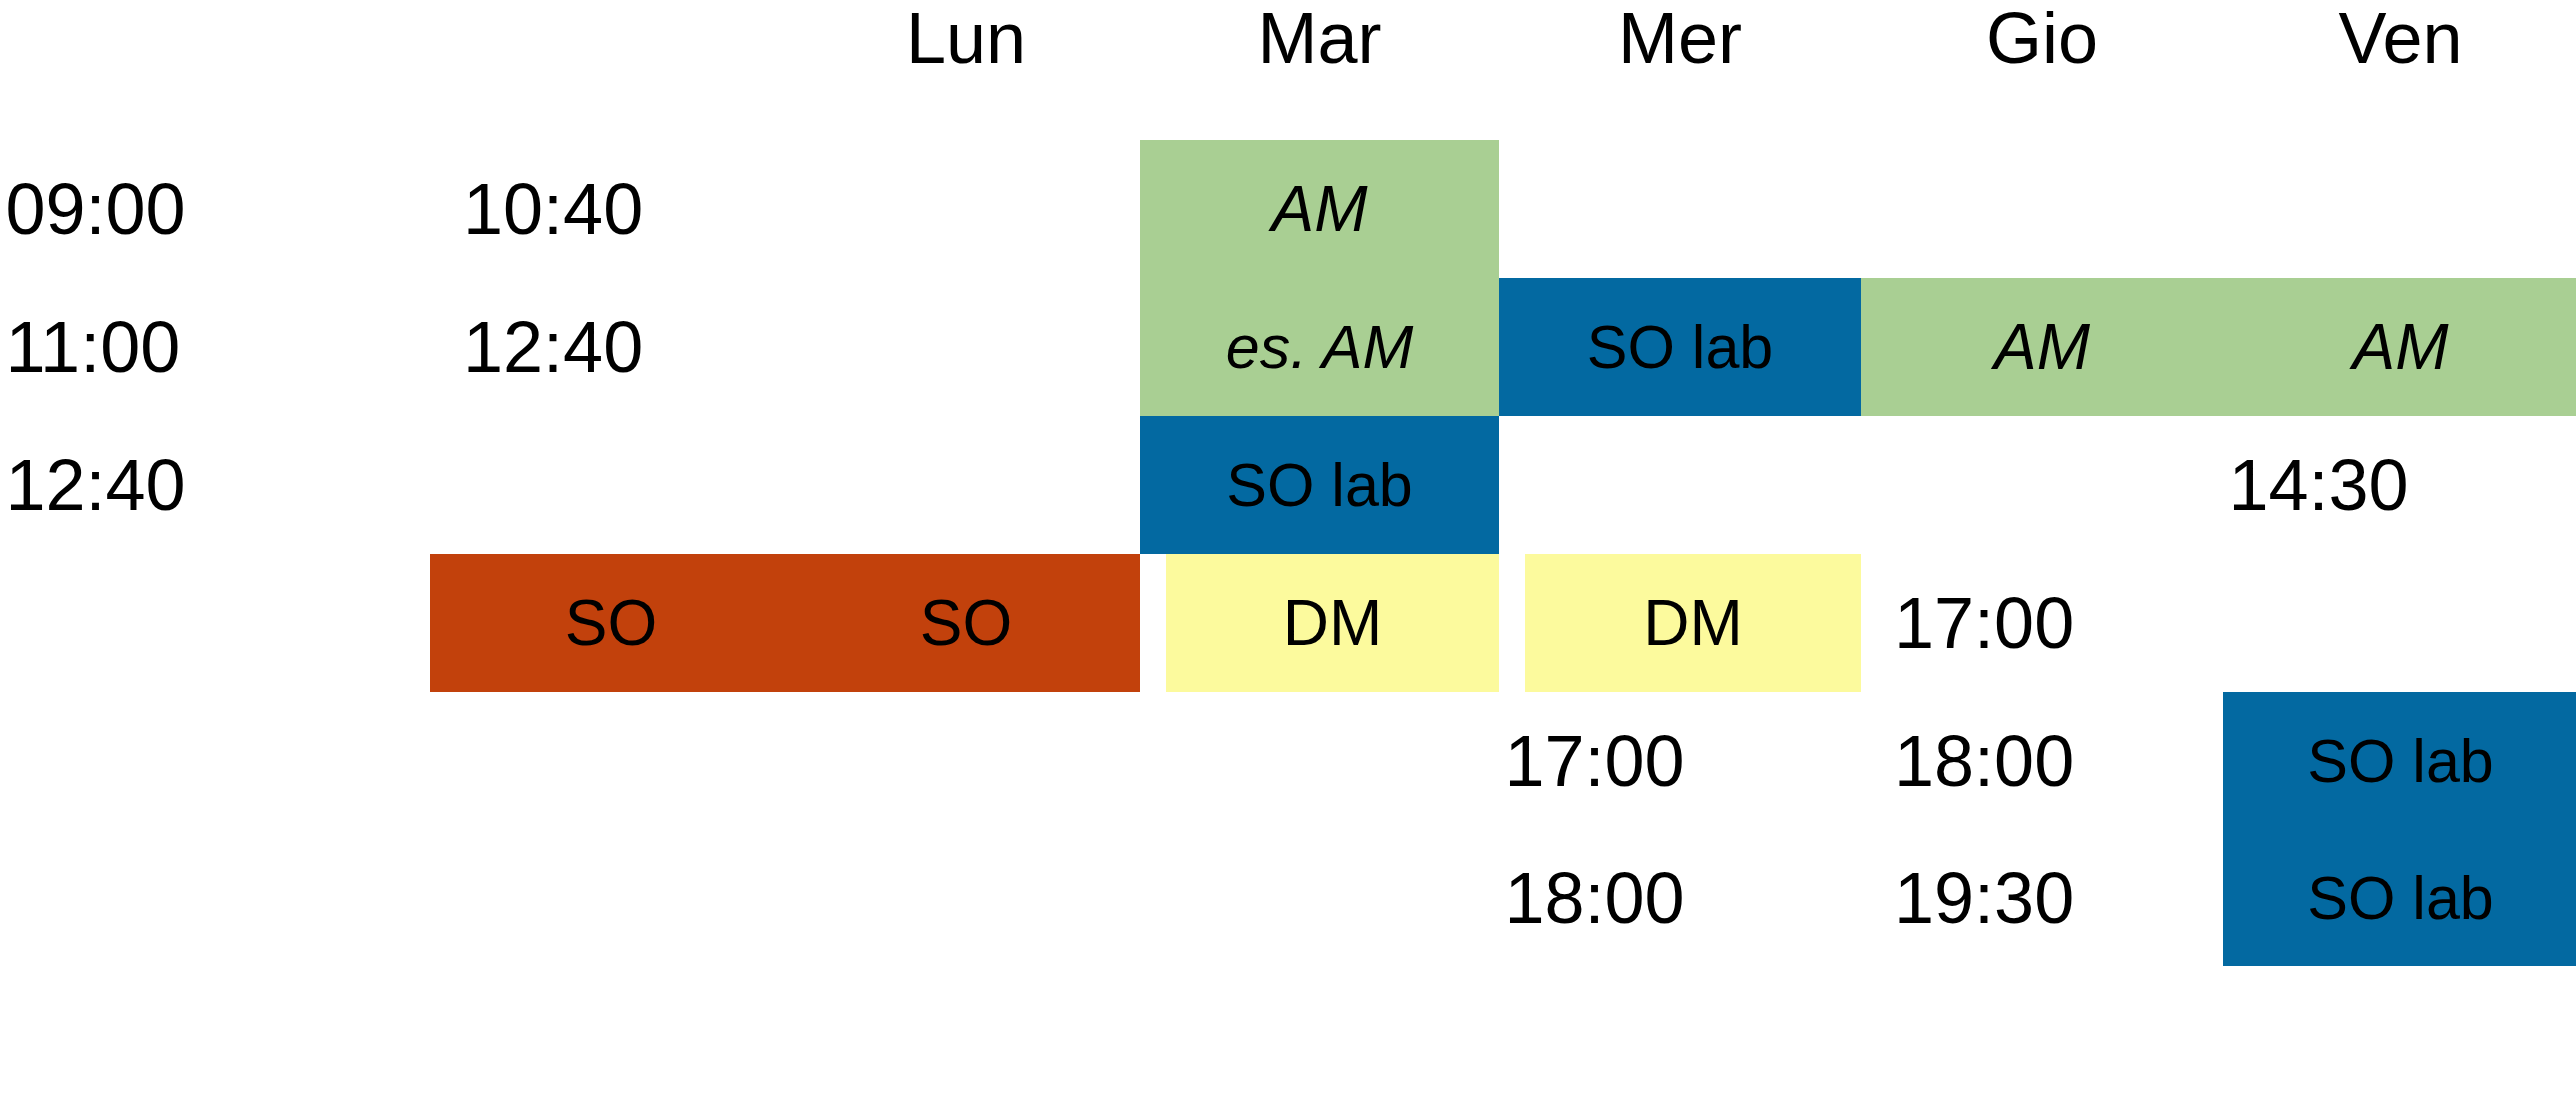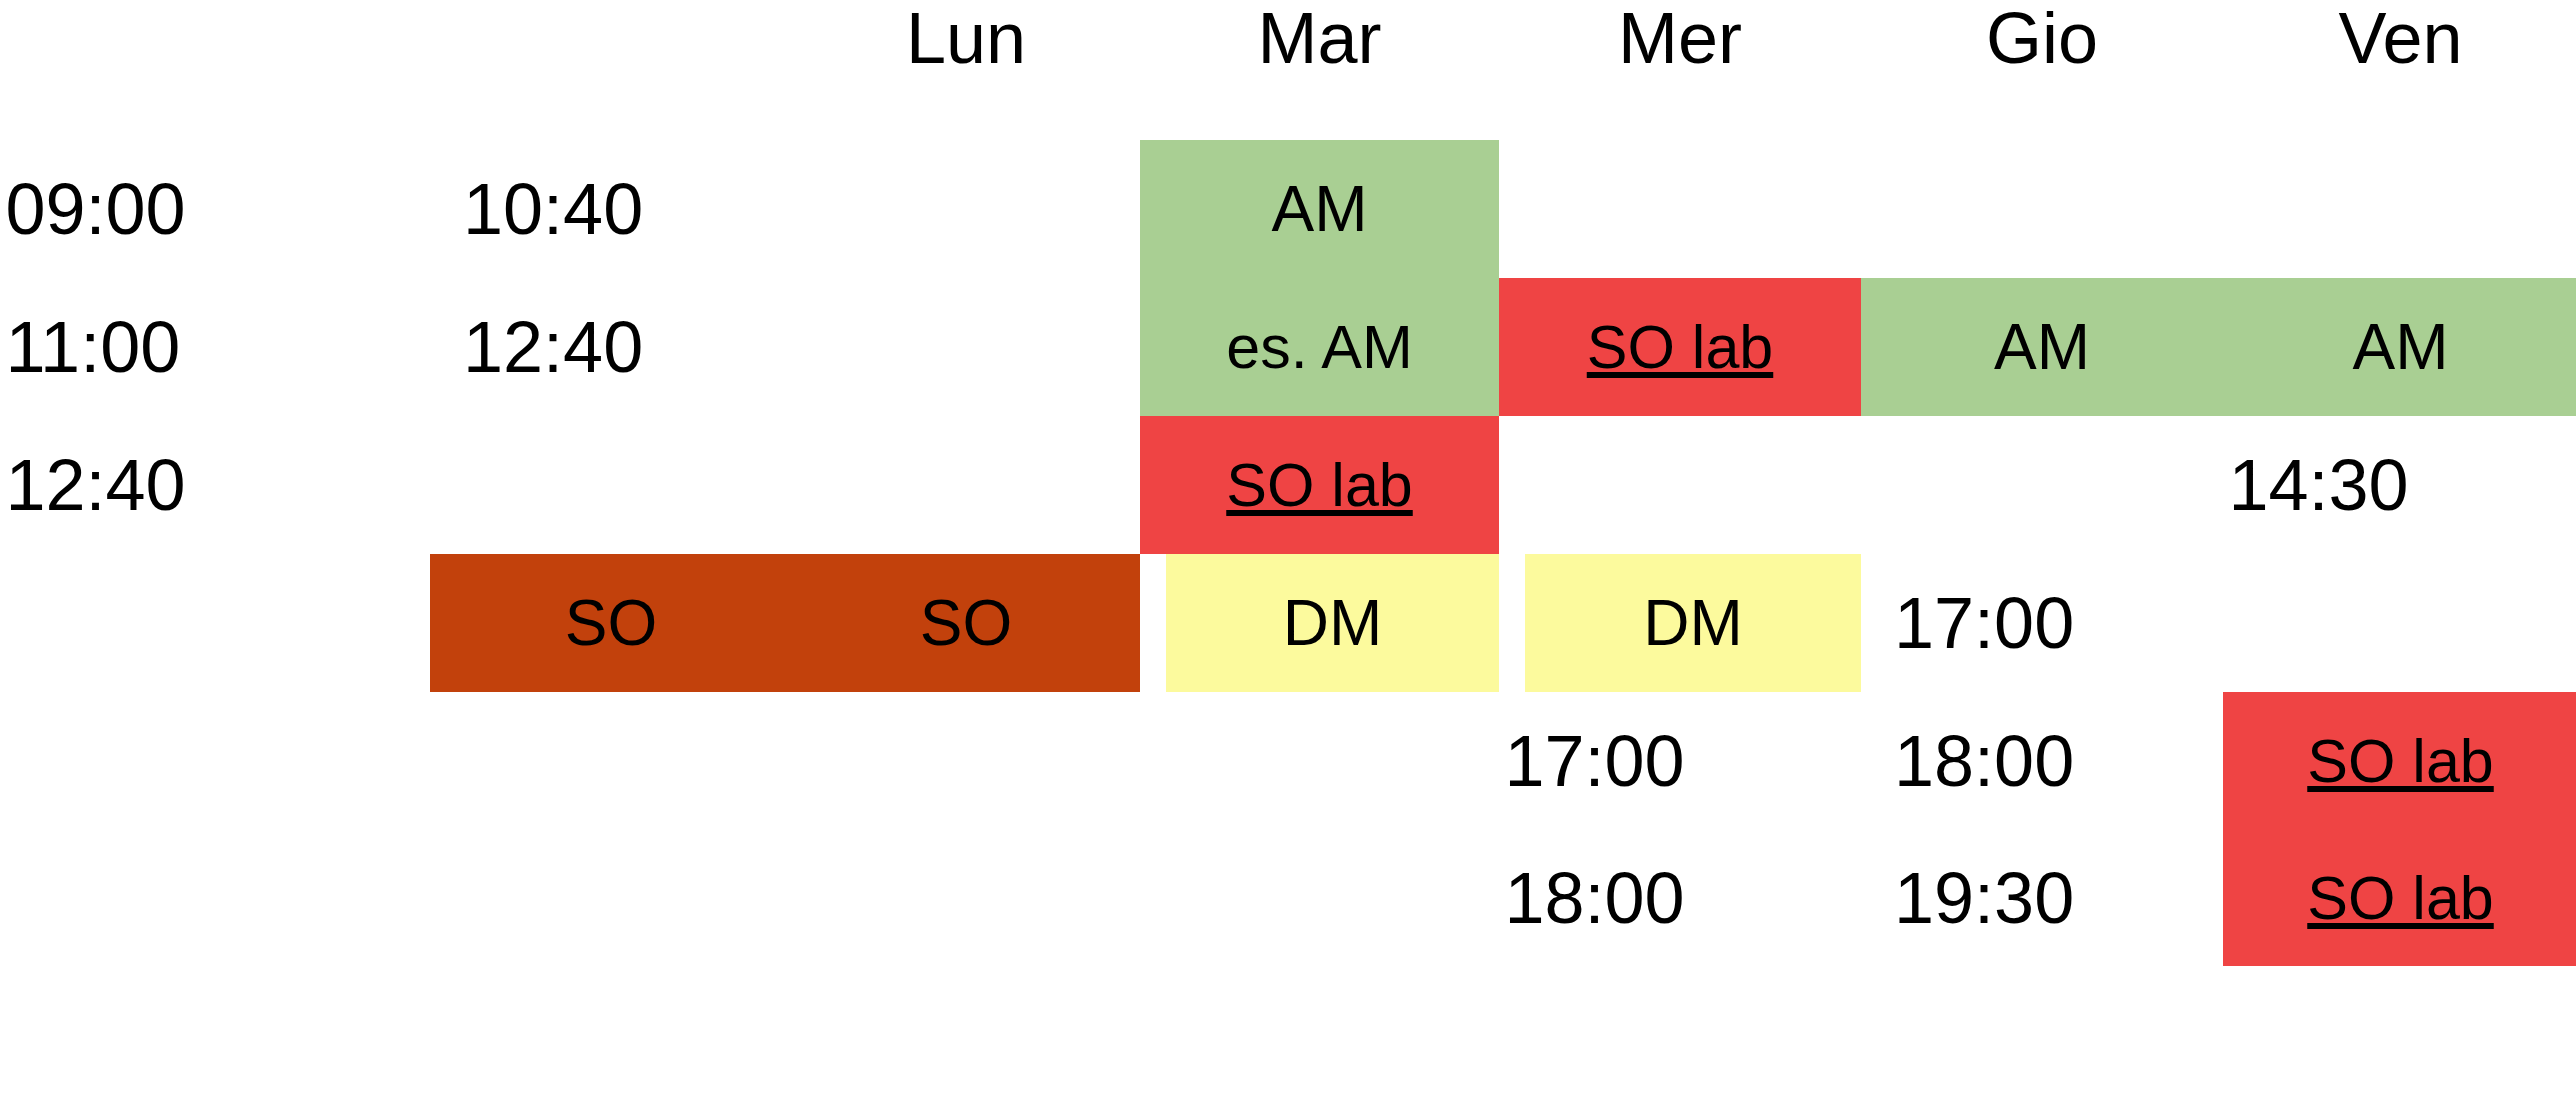--- a/index.html
+++ b/index.html
@@ -49,22 +49,22 @@
     padding-left: 5.4px;
   }
   .time-cell.end {
     padding-left: 33px;
   }
 
   
   .subject {
     font-size: 64px;
   }
-  .subject.green  { background: #a9cf93; }
-  .subject.purple { background: #ef4444; text-decoration: underline; }
+  .subject.green  { background: #a9cf93; font-style: italic; }
+  .subject.purple { background: #0369a1; }
   .subject.blue   { background: #c2410c; }
   .subject.yellow { background: #fcfa9d; margin-left: 26px; }
   .subject.empty  { background: transparent; }
 
   
   .subject.wide { font-size: 61px; }
 </style>
 </head>
 <body>
 

